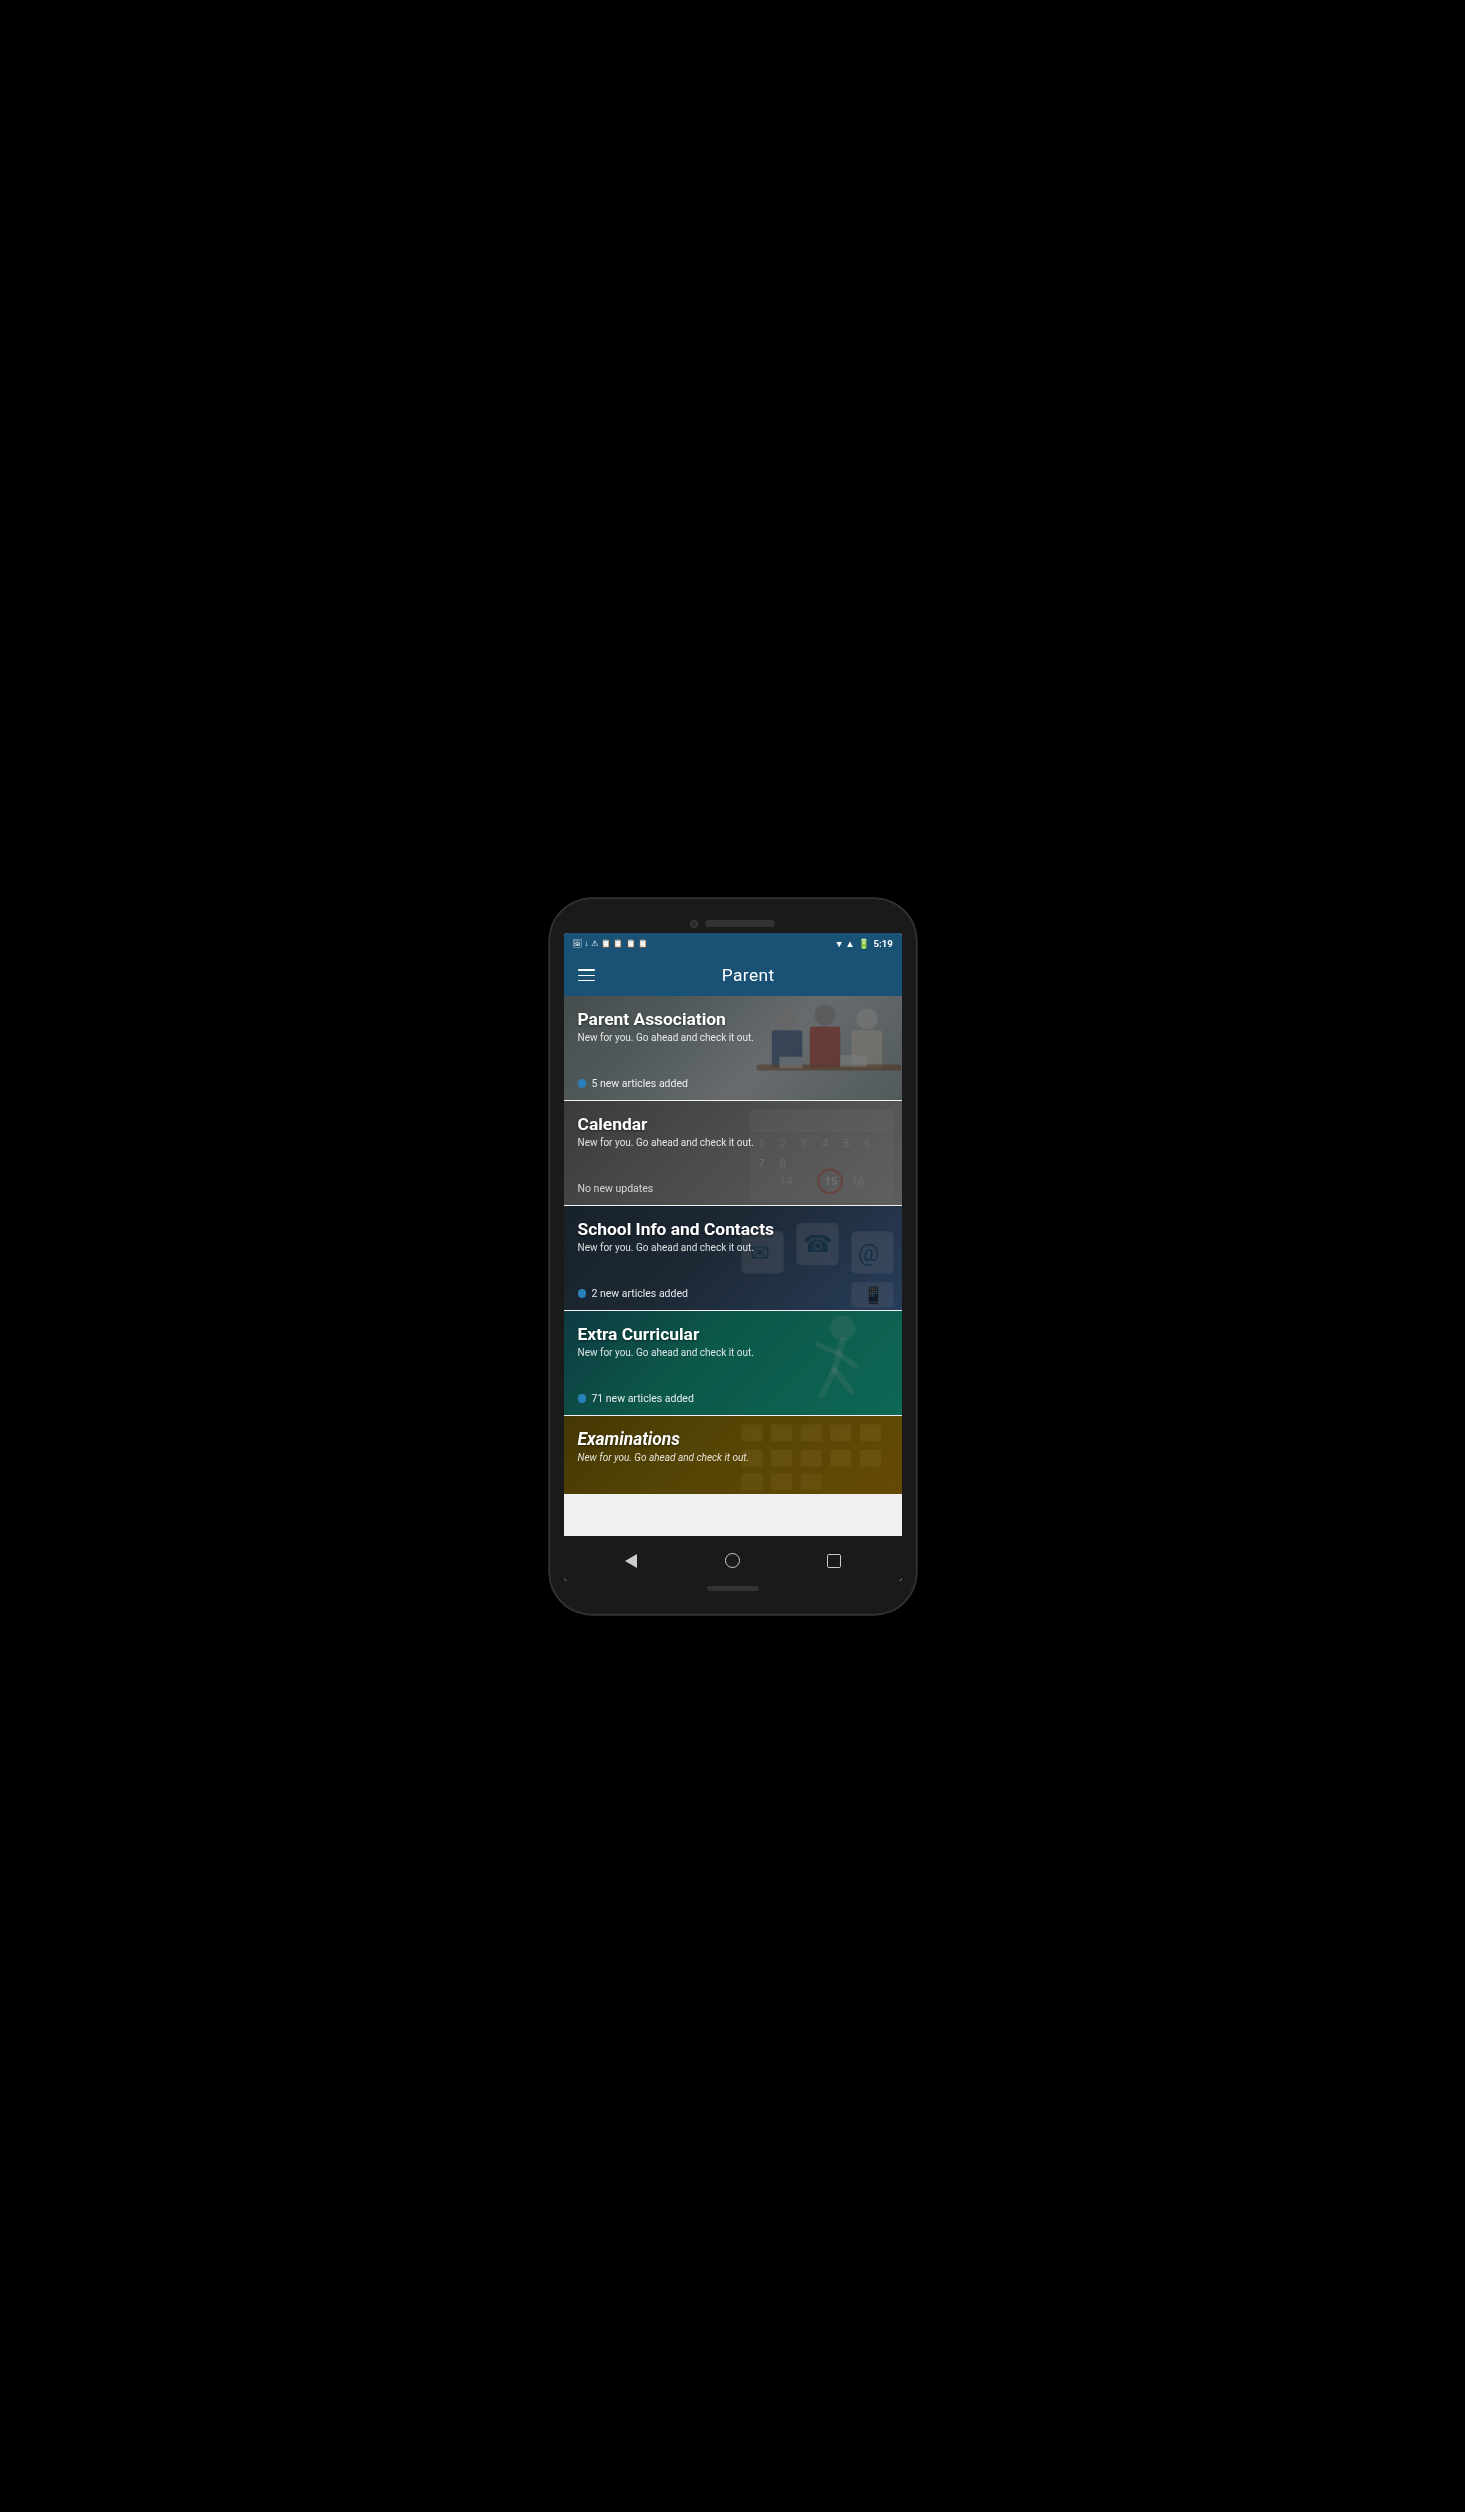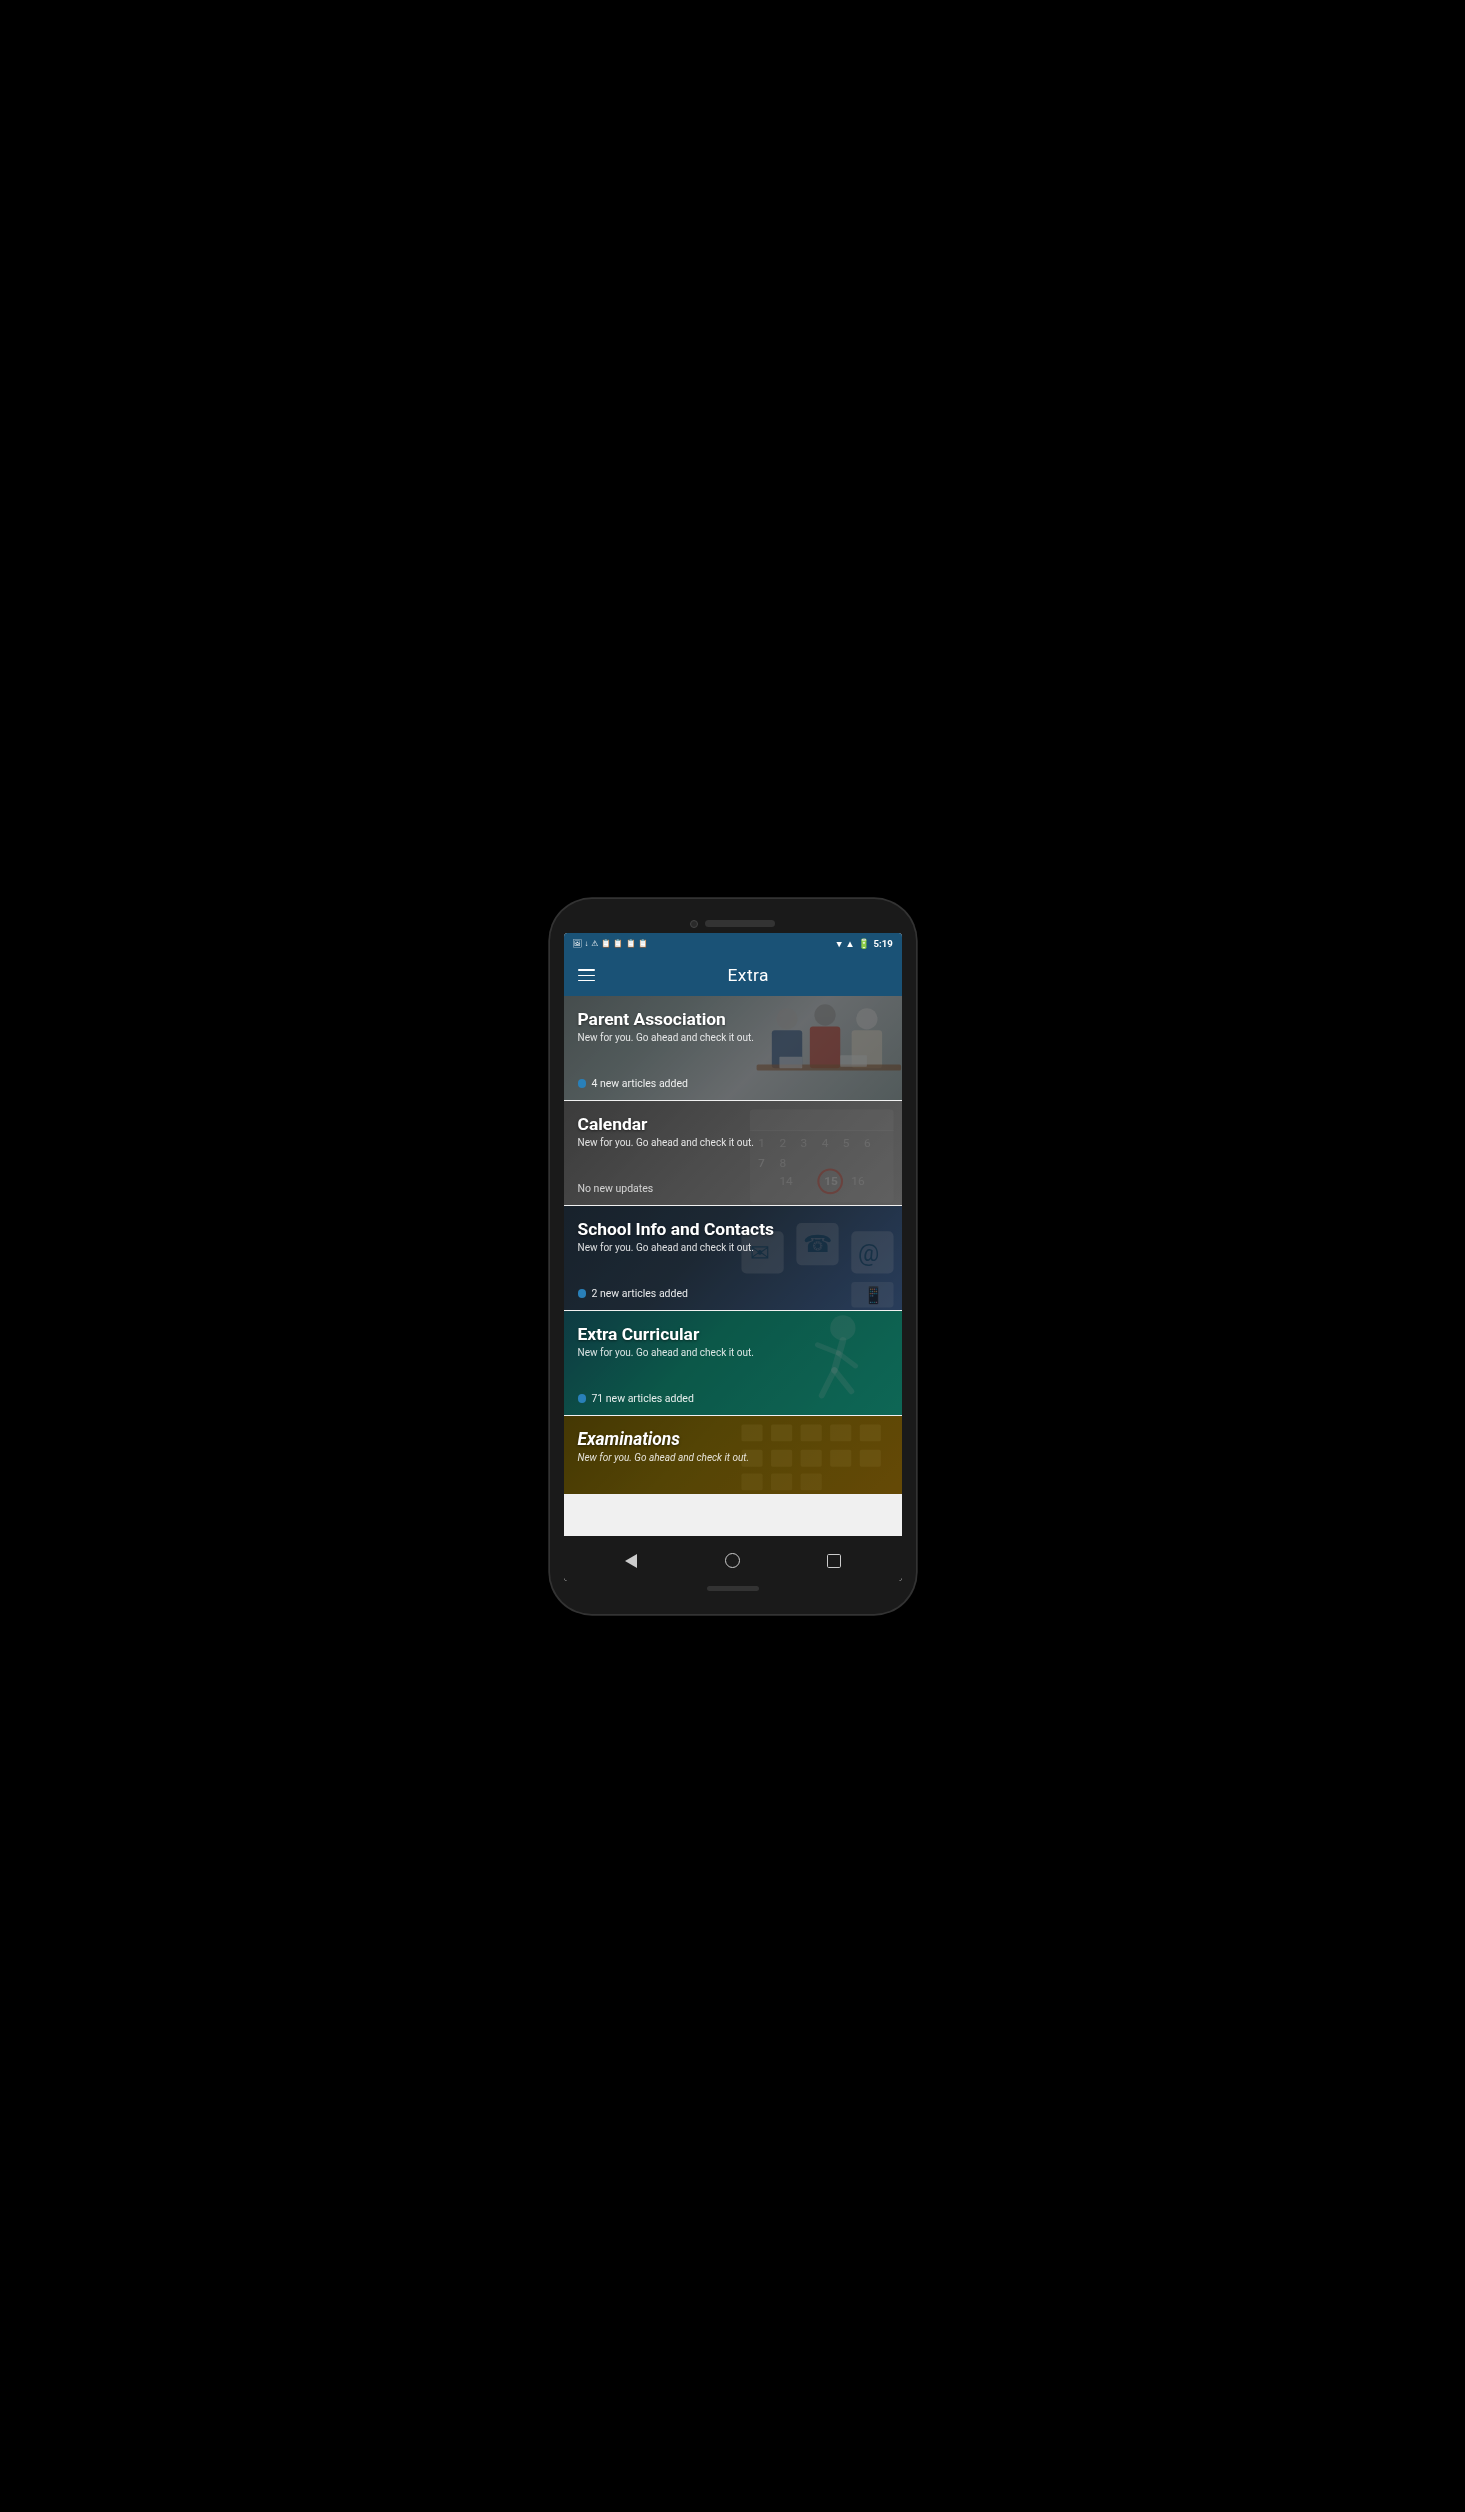--- a/index.html
+++ b/index.html
@@ -336,21 +336,21 @@
         <span>5:19</span>
       </div>
     </div>
 
     <div class="app-header">
       <div class="hamburger">
         <span></span>
         <span></span>
         <span></span>
       </div>
-      <div class="app-title">Extra</div>
+      <div class="app-title">Parent</div>
     </div>
 
     <div class="content-area">
 
       <div class="card card-parent-assoc">
         <div class="card-bg">
 
           <svg class="people-svg" viewBox="0 0 200 120" preserveAspectRatio="xMaxYMid slice">
 
             <circle cx="50" cy="30" r="14" fill="#bbb"></circle>
@@ -369,21 +369,21 @@
           </svg>
         </div>
         <div class="card-overlay"></div>
         <div class="card-content">
           <div>
             <div class="card-title">Parent Association</div>
             <div class="card-subtitle">New for you. Go ahead and check it out.</div>
           </div>
           <div class="card-badge">
             <div class="badge-dot"></div>
-            <span>4 new articles added</span>
+            <span>5 new articles added</span>
           </div>
         </div>
       </div>
 
       <div class="card card-calendar">
         <div class="card-bg">
 
           <svg class="calendar-svg" viewBox="0 0 200 120" preserveAspectRatio="xMaxYMid slice">
 
             <rect x="20" y="10" width="170" height="110" rx="4" fill="white" opacity="0.15"></rect>

